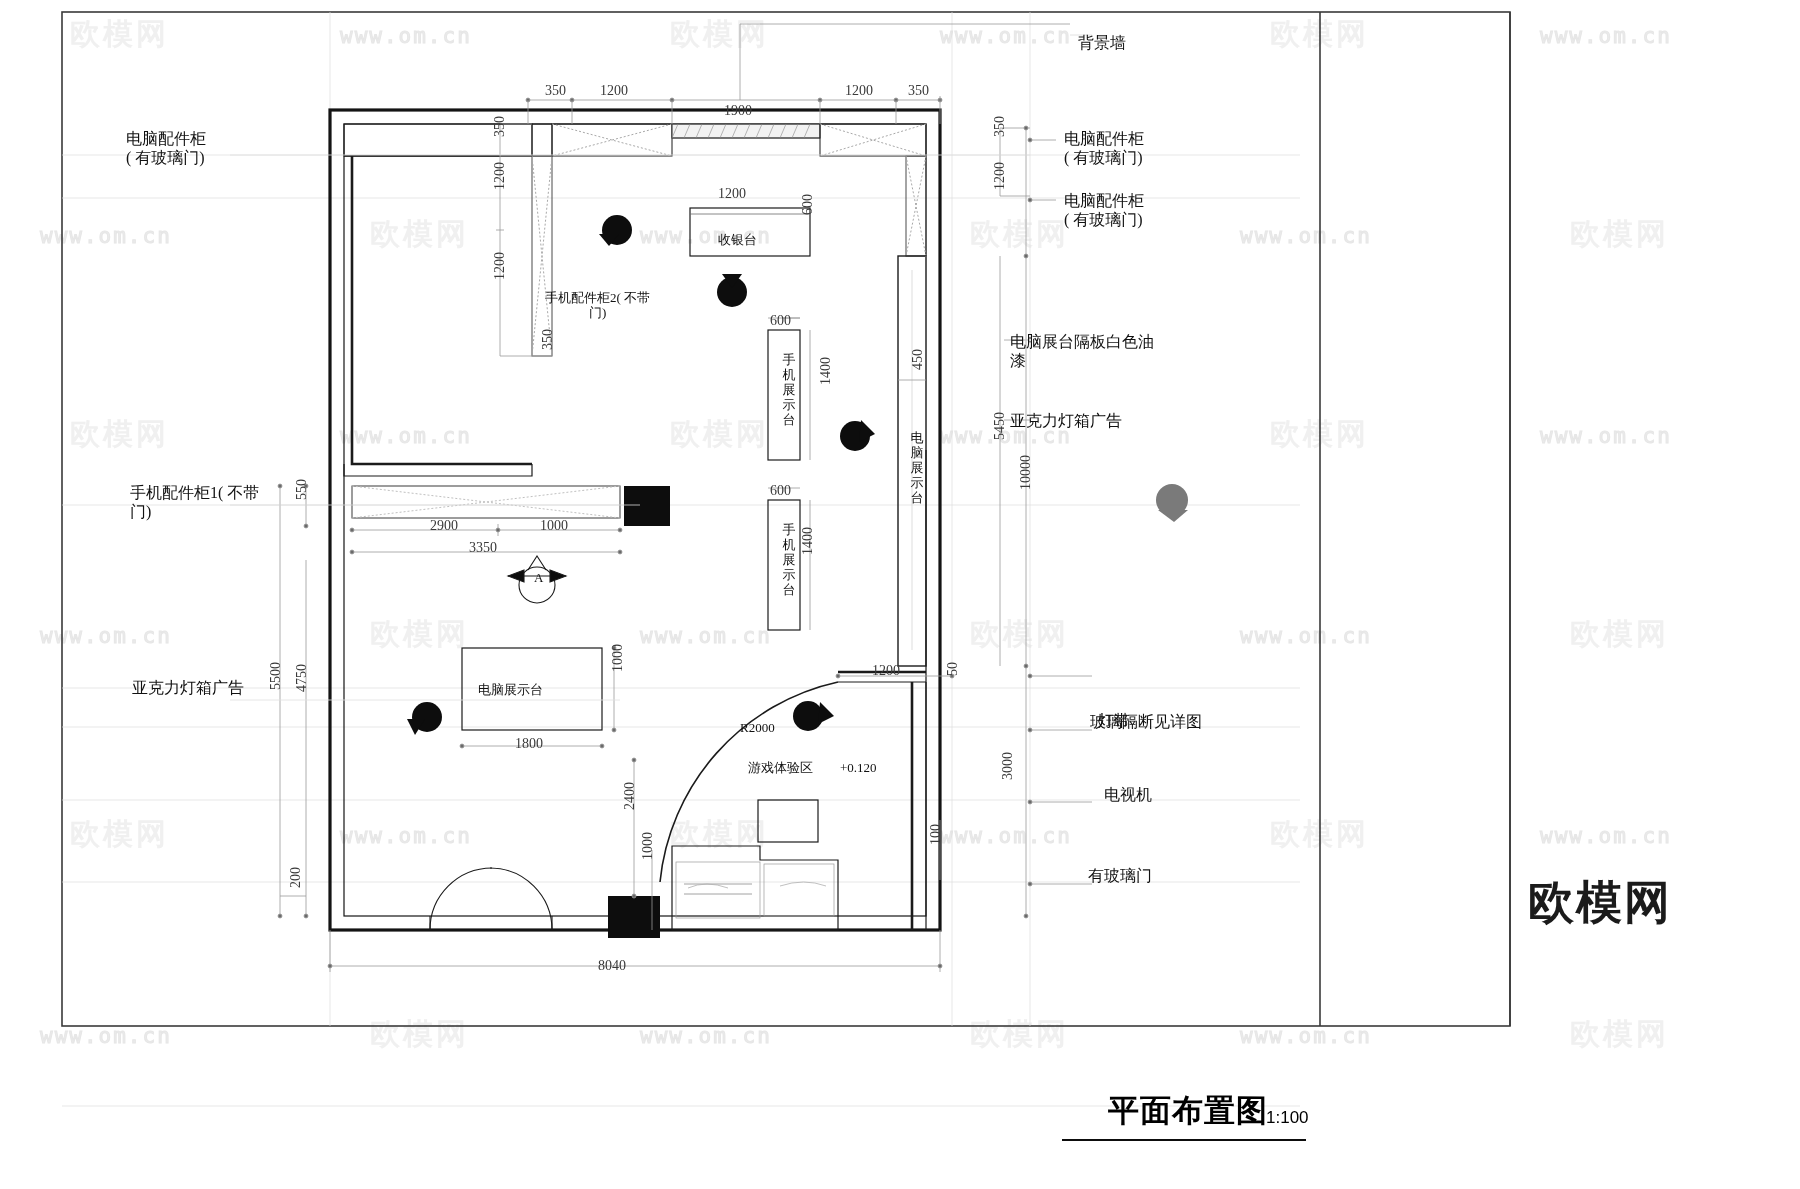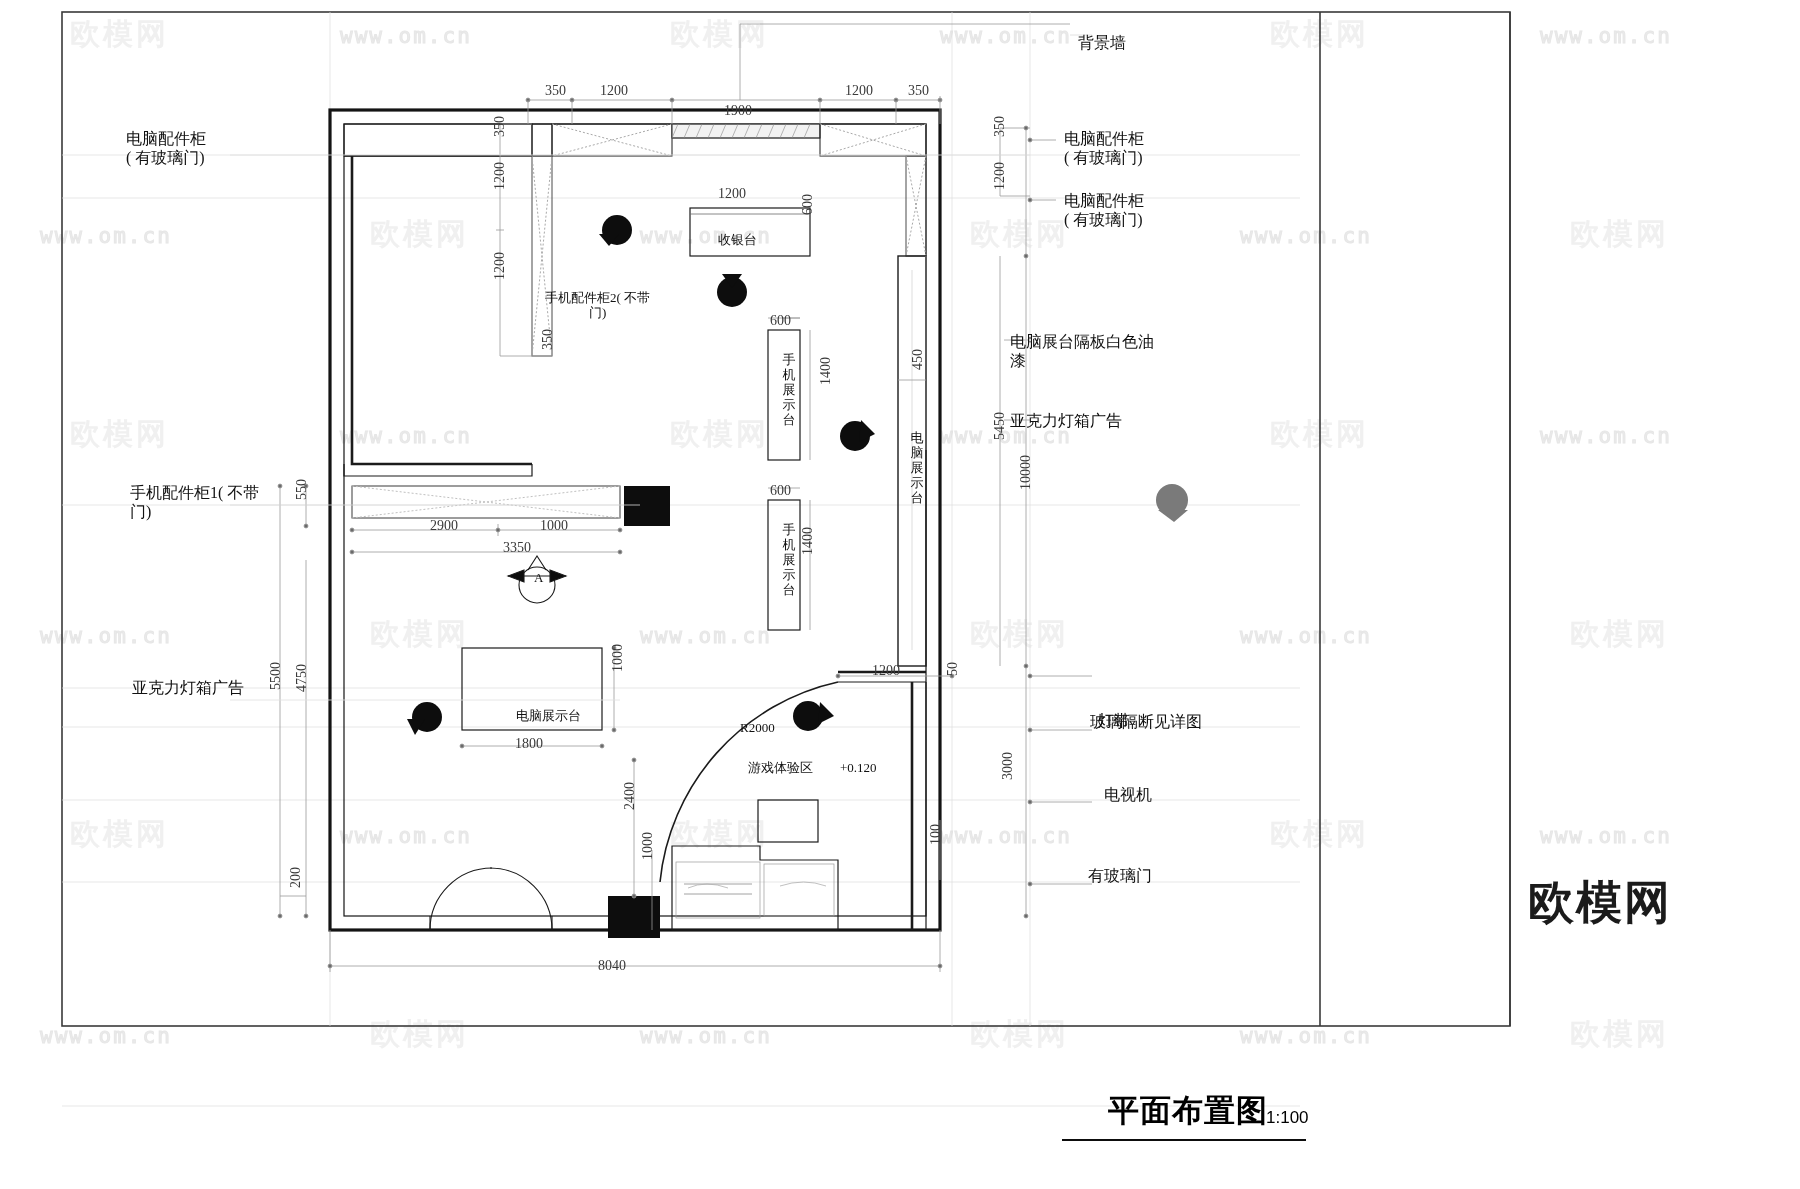--- a/index.html
+++ b/index.html
@@ -387,21 +387,21 @@
       <div class="furnv" style="left: 782px; top: 522px;">手
 机
 展
 示
 台</div>
       <div class="furnv" style="left: 910px; top: 430px;">电
 脑
 展
 示
 台</div>
-      <div class="furn" style="left: 516px; top: 682px; margin-top: 26px;">电脑展示台</div>
+      <div class="furn" style="left: 478px; top: 682px;">电脑展示台</div>
       <div class="furn" style="left: 545px; top: 290px;">手机配件柜2( 不带
 门)</div>
       <div class="furn" style="left: 748px; top: 760px;">游戏体验区</div>
       <div class="furn" style="left: 840px; top: 760px;">+0.120</div>
       <div class="furn" style="left: 740px; top: 720px;">R2000</div>
       <div class="furn" style="left: 534px; top: 570px;">A</div>
     </div>
   <div id="dims-top">
       <div class="dim" style="left: 545px; top: 83px;">350</div>
       <div class="dim" style="left: 600px; top: 83px;">1200</div>
@@ -409,21 +409,21 @@
       <div class="dim" style="left: 845px; top: 83px;">1200</div>
       <div class="dim" style="left: 908px; top: 83px;">350</div>
     </div>
   <div id="dims-inner">
       <div class="dim" style="left: 718px; top: 186px;">1200</div>
       <div class="dim" style="left: 770px; top: 313px;">600</div>
       <div class="dim" style="left: 770px; top: 483px;">600</div>
       <div class="dim" style="left: 872px; top: 663px;">1200</div>
       <div class="dim" style="left: 430px; top: 518px;">2900</div>
       <div class="dim" style="left: 540px; top: 518px;">1000</div>
-      <div class="dim" style="left: 503px; top: 540px;">3350</div>
+      <div class="dim" style="left: 469px; top: 540px;">3350</div>
       <div class="dim" style="left: 515px; top: 736px;">1800</div>
       <div class="dim" style="left: 598px; top: 958px;">8040</div>
     </div>
   <div id="dims-vleft">
       <div class="dimv" style="left: 294px; top: 500px;">550</div>
       <div class="dimv" style="left: 268px; top: 690px;">5500</div>
       <div class="dimv" style="left: 294px; top: 692px;">4750</div>
       <div class="dimv" style="left: 288px; top: 888px;">200</div>
     </div>
   <div id="dims-vmid">

